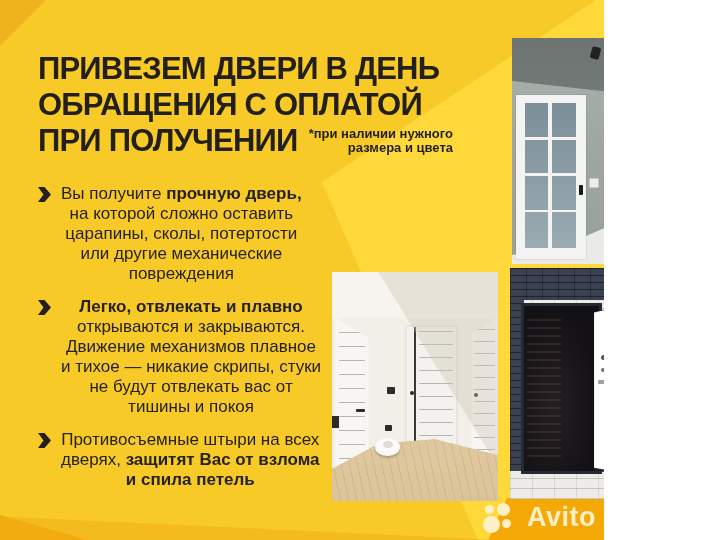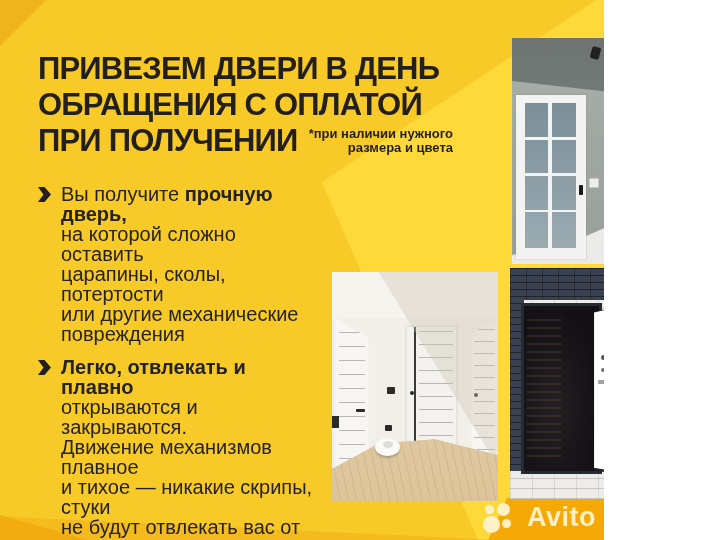--- a/index.html
+++ b/index.html
@@ -23,21 +23,21 @@
   .title{position:absolute;left:38px;top:51px;margin:0;white-space:pre-line;
     font-size:31px;line-height:36px;font-weight:700;letter-spacing:-0.8px;color:var(--text-dark,#231F1C);}
   .disclaimer{position:absolute;left:285px;top:127px;width:168px;text-align:right;white-space:pre-line;
     font-size:13px;line-height:13.5px;font-weight:700;color:var(--text-dark,#231F1C);}
 
   
   .benefits{position:absolute;left:38px;top:184px;width:285px;display:flex;flex-direction:column;gap:13px;}
   .benefit{display:flex;align-items:flex-start;}
   .marker{flex:0 0 13px;width:13px;height:15px;margin:3px 10px 0 0;background:var(--text-dark,#231F1C);
     clip-path:polygon(0 0,50% 0,100% 50%,50% 100%,0 100%,42% 50%);}
-  .btext{margin:0;white-space:pre-line;font-size:20px;line-height:20px;color:#262220;font-weight:400;}
+  .btext{margin:0;white-space:pre-line;font-size:17px;line-height:20px;color:#262220;font-weight:400;text-align:center;}
   .btext b{font-weight:700;}
 
   
   .photo{position:absolute;overflow:hidden;}
   .photo *{position:absolute;}
 
   
   .p1{left:512px;top:38px;width:175px;height:226px;background:linear-gradient(180deg,#B3BAB5 0%,#A6ADA8 45%,#9FA5A0 100%);}
   .p1-bulkhead{left:0;top:0;width:100%;height:100%;background:linear-gradient(180deg,#6E7472,#878E8A);
     clip-path:polygon(0 0,80% 0,57% 24%,0 19%);}
@@ -163,20 +163,26 @@
       </div>
       <div class="benefit">
         <span class="marker"></span>
         <p class="btext"><b>Легко, отвлекать и плавно</b><span>
 открываются и закрываются.
 Движение механизмов плавное
 и тихое — никакие скрипы, стуки
 не будут отвлекать вас от
 тишины и покоя</span></p>
       </div>
+      <div class="benefit">
+        <span class="marker"></span>
+        <p class="btext"><span>Противосъемные штыри на всех
+дверях, </span><b>защитят Вас от взлома
+и спила петель</b></p>
+      </div>
     </div>
 
   <div class="photo p1">
     <div class="p1-bulkhead"></div>
     <div class="p1-ceiling"></div>
     <div class="p1-spot"></div>
     <div class="p1-lwall"></div>
     <div class="p1-corner"></div>
     <div class="p1-floor"></div>
     <div class="gdoor p1-door-l">

